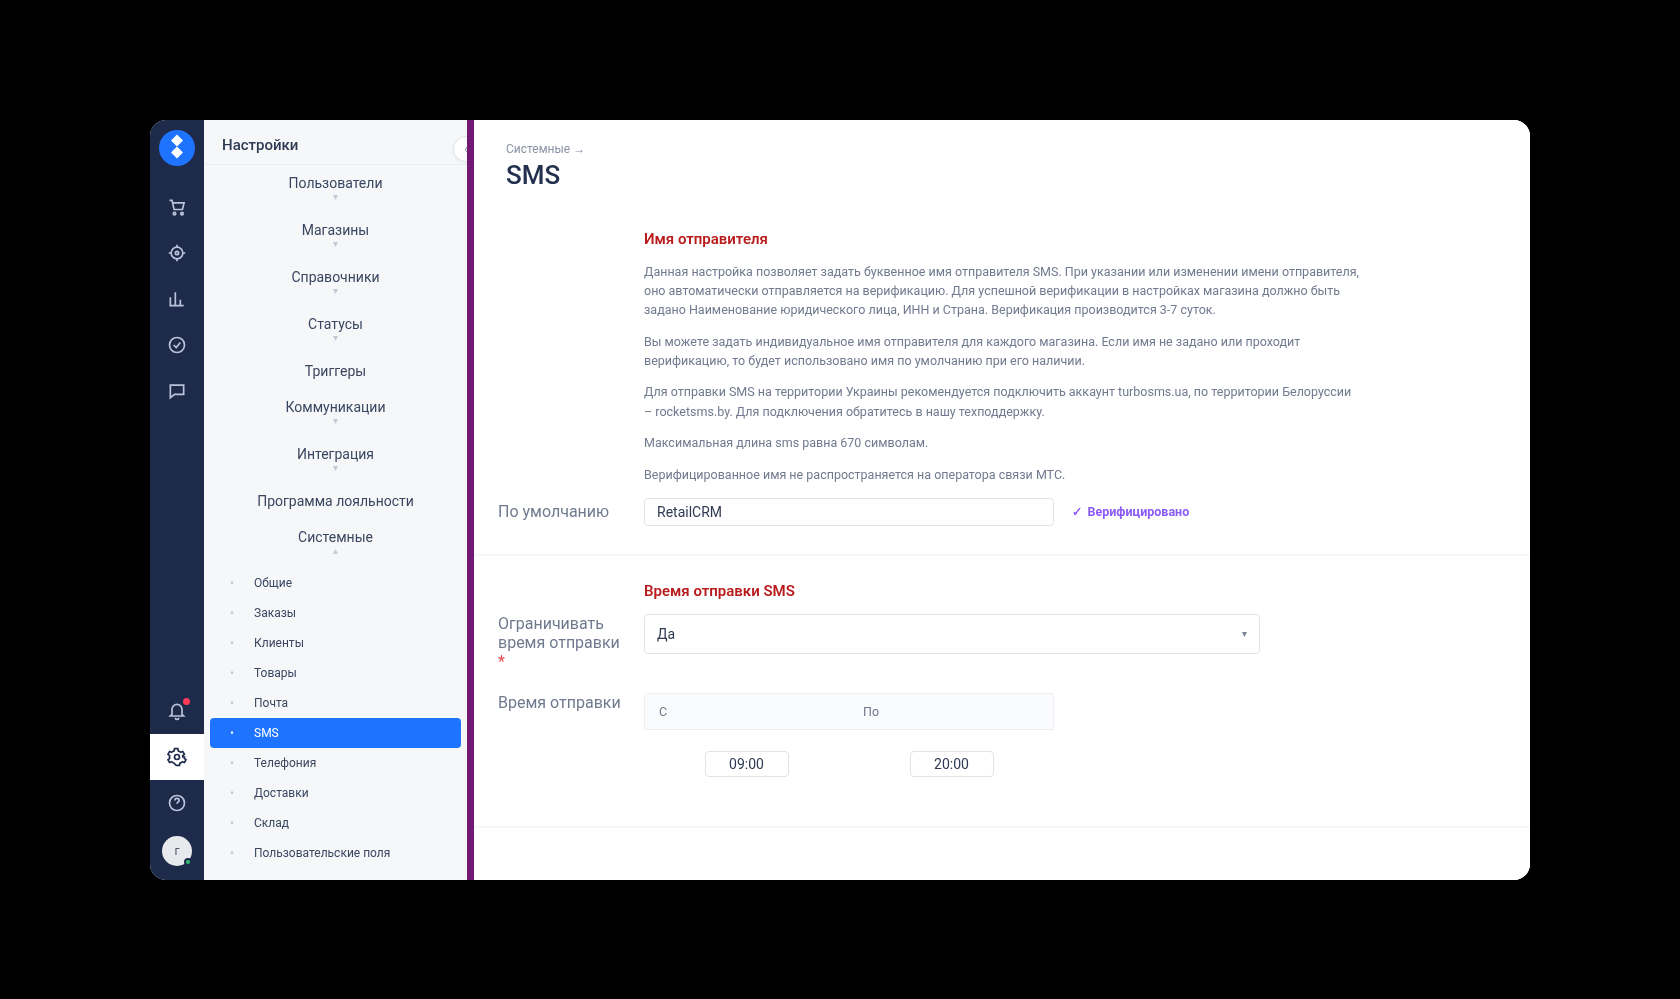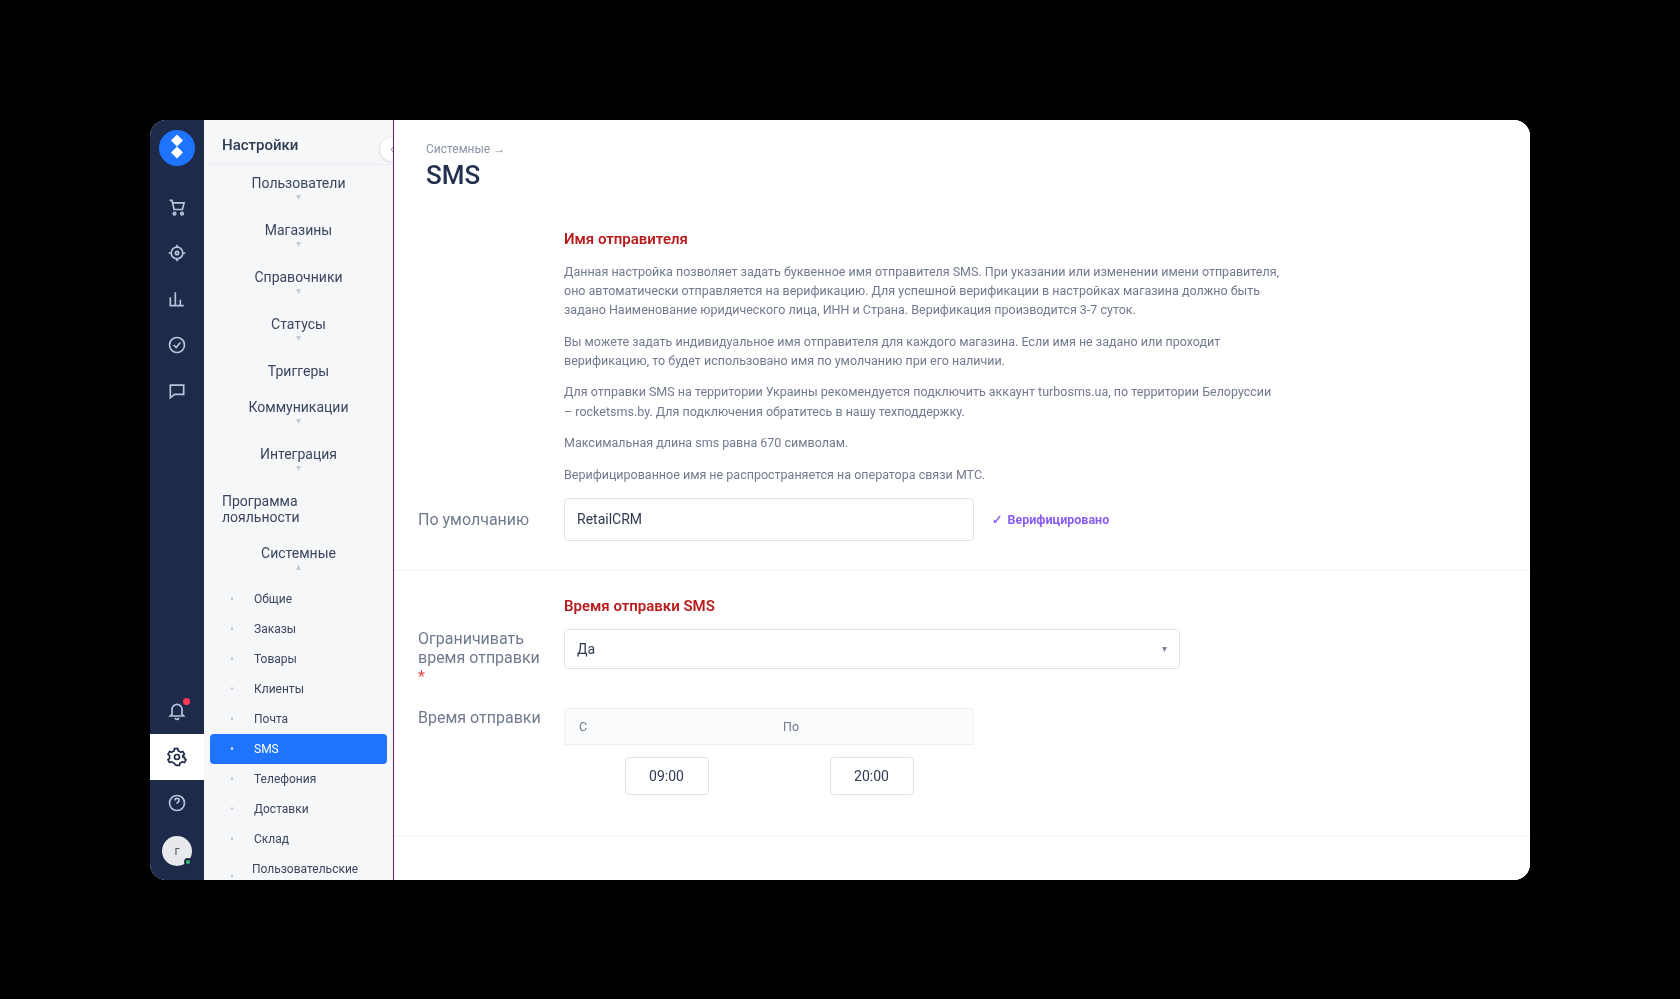--- a/index.html
+++ b/index.html
@@ -66,23 +66,23 @@
     position: relative;
   }
   .avatar-rail .online {
     position:absolute; bottom:0; right:0;
     width:8px;height:8px;background:#2fbf71;border-radius:50%;
     border:2px solid #1e2a4a;
   }
 
   
   .settings-sidebar {
-    width: 190px;
+    width: 270px;
     background: #f6f7f9;
-    border-right: 1px solid #701a75;
+    border-right: 7px solid #701a75;
     overflow-y: auto;
     position: relative;
   }
   .settings-header {
     padding: 16px 18px 10px;
     font-size: 15px;
     color: #2d3a52;
     font-weight: 500;
     border-bottom: 1px solid #eceef2;
   }
@@ -170,21 +170,21 @@
   .form-label {
     width: 146px;
     margin-left: -146px;
     font-size: 16px;
     color:#707a8f;
     padding-right: 14px;
   }
   .form-label .req { color:#e24d4d; }
   .text-input {
     width: 410px;
-    height: 43px;
+    height: 28px;
     border: 1px solid #e0e3eb;
     border-radius: 4px;
     padding: 0 12px;
     font-size: 14px;
     color:#2f3a52;
   }
   .text-input::placeholder { color:#9aa2b4; }
   .status-tag {
     margin-left: 18px;
     font-size: 12.5px;
@@ -222,27 +222,27 @@
     width: 410px;
     gap:0;
   }
   .time-cell {
     flex:1;
     padding: 8px 14px;
     display:flex;
   }
   .time-input {
     width: 84px;
-    height: 38px;
+    height: 26px;
     border:1px solid #e0e3eb;
     border-radius:4px;
     text-align:center;
     font-size: 14px;
     color:#2f3a52;
-    margin: 4px auto;
+    margin: 13px auto;
   }
 
   
   ::-webkit-scrollbar { width:0; height:0; }
 </style>
 </head>
 <body>
 
 <div class="app-window">
 
@@ -344,22 +344,22 @@
         <span>Программа лояльности</span>
       </div>
     <div class="nav-group">
         <span>Системные</span>
         <span class="chev">▴</span>
       </div>
 
     <div class="sub-list">
       <div class="sub-item">Общие</div>
       <div class="sub-item">Заказы</div>
+      <div class="sub-item">Клиенты</div>
       <div class="sub-item">Товары</div>
-      <div class="sub-item">Клиенты</div>
       <div class="sub-item">Почта</div>
       <div class="sub-item active">SMS</div>
       <div class="sub-item">Телефония</div>
       <div class="sub-item">Доставки</div>
       <div class="sub-item">Склад</div>
       <div class="sub-item">Пользовательские поля</div>
     </div>
   </div>
 
   <div class="main">

